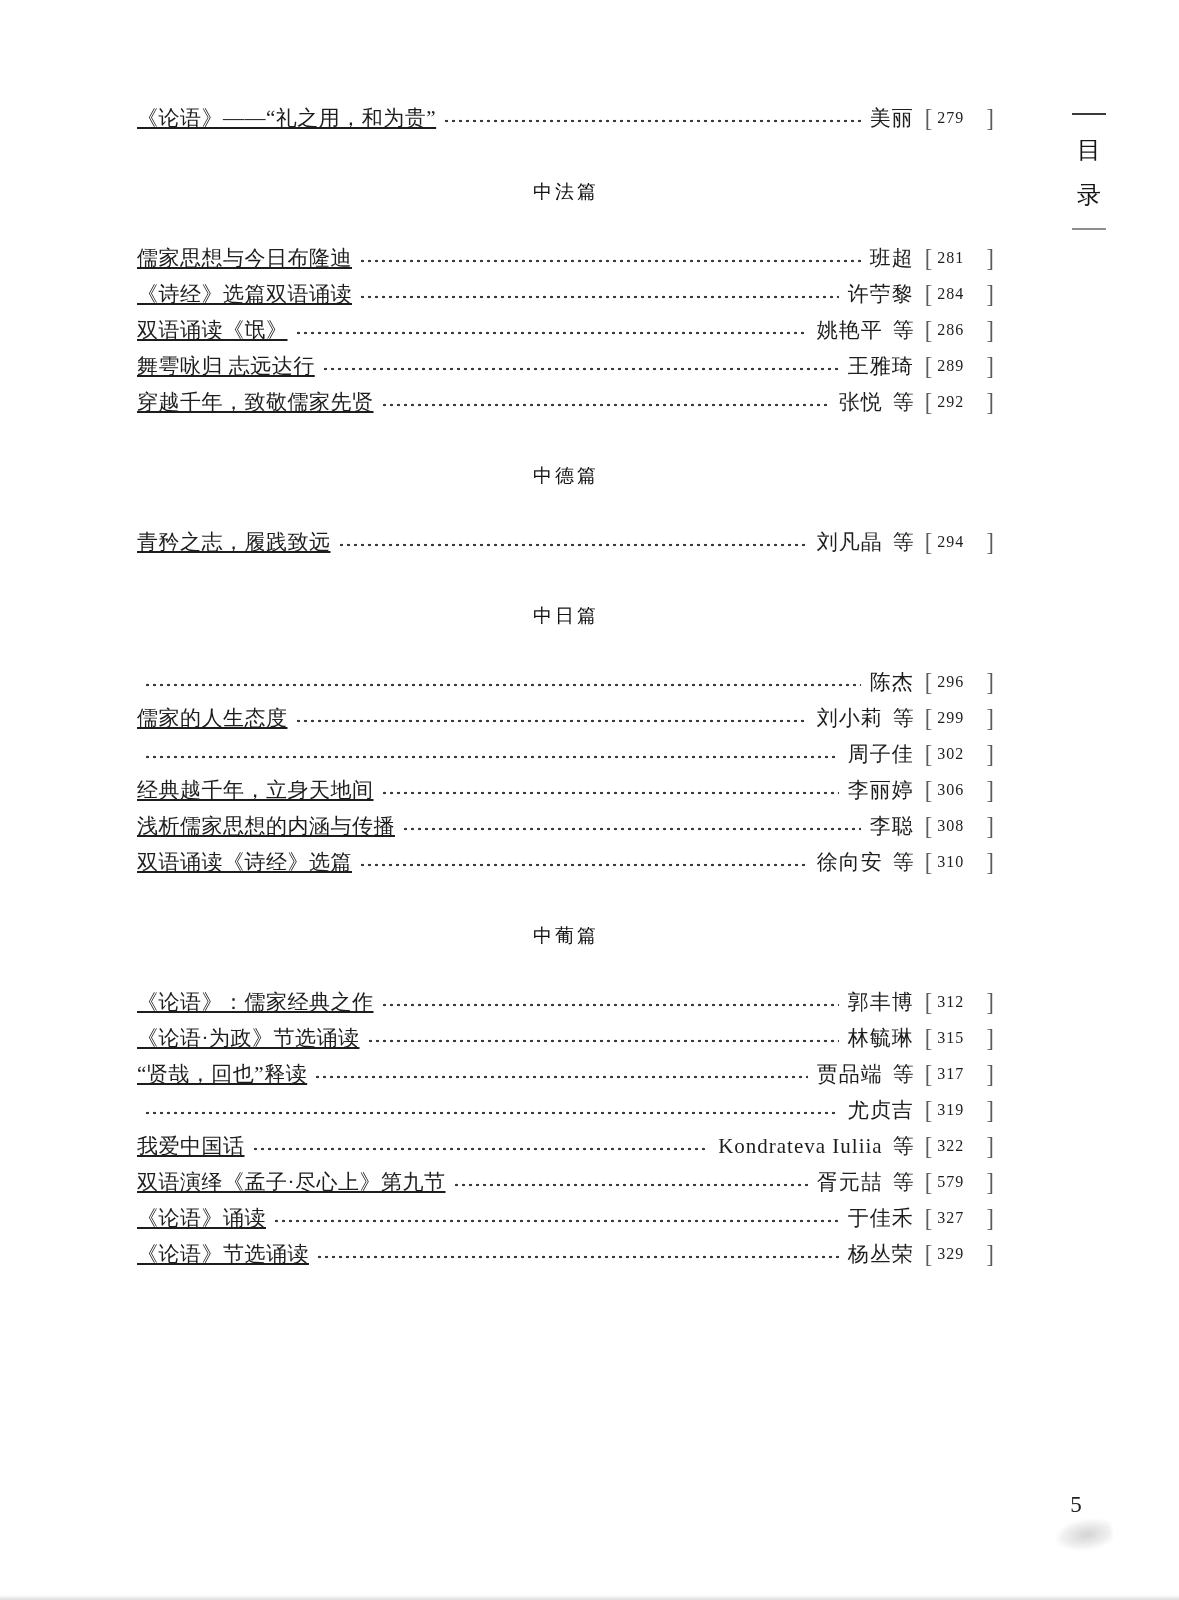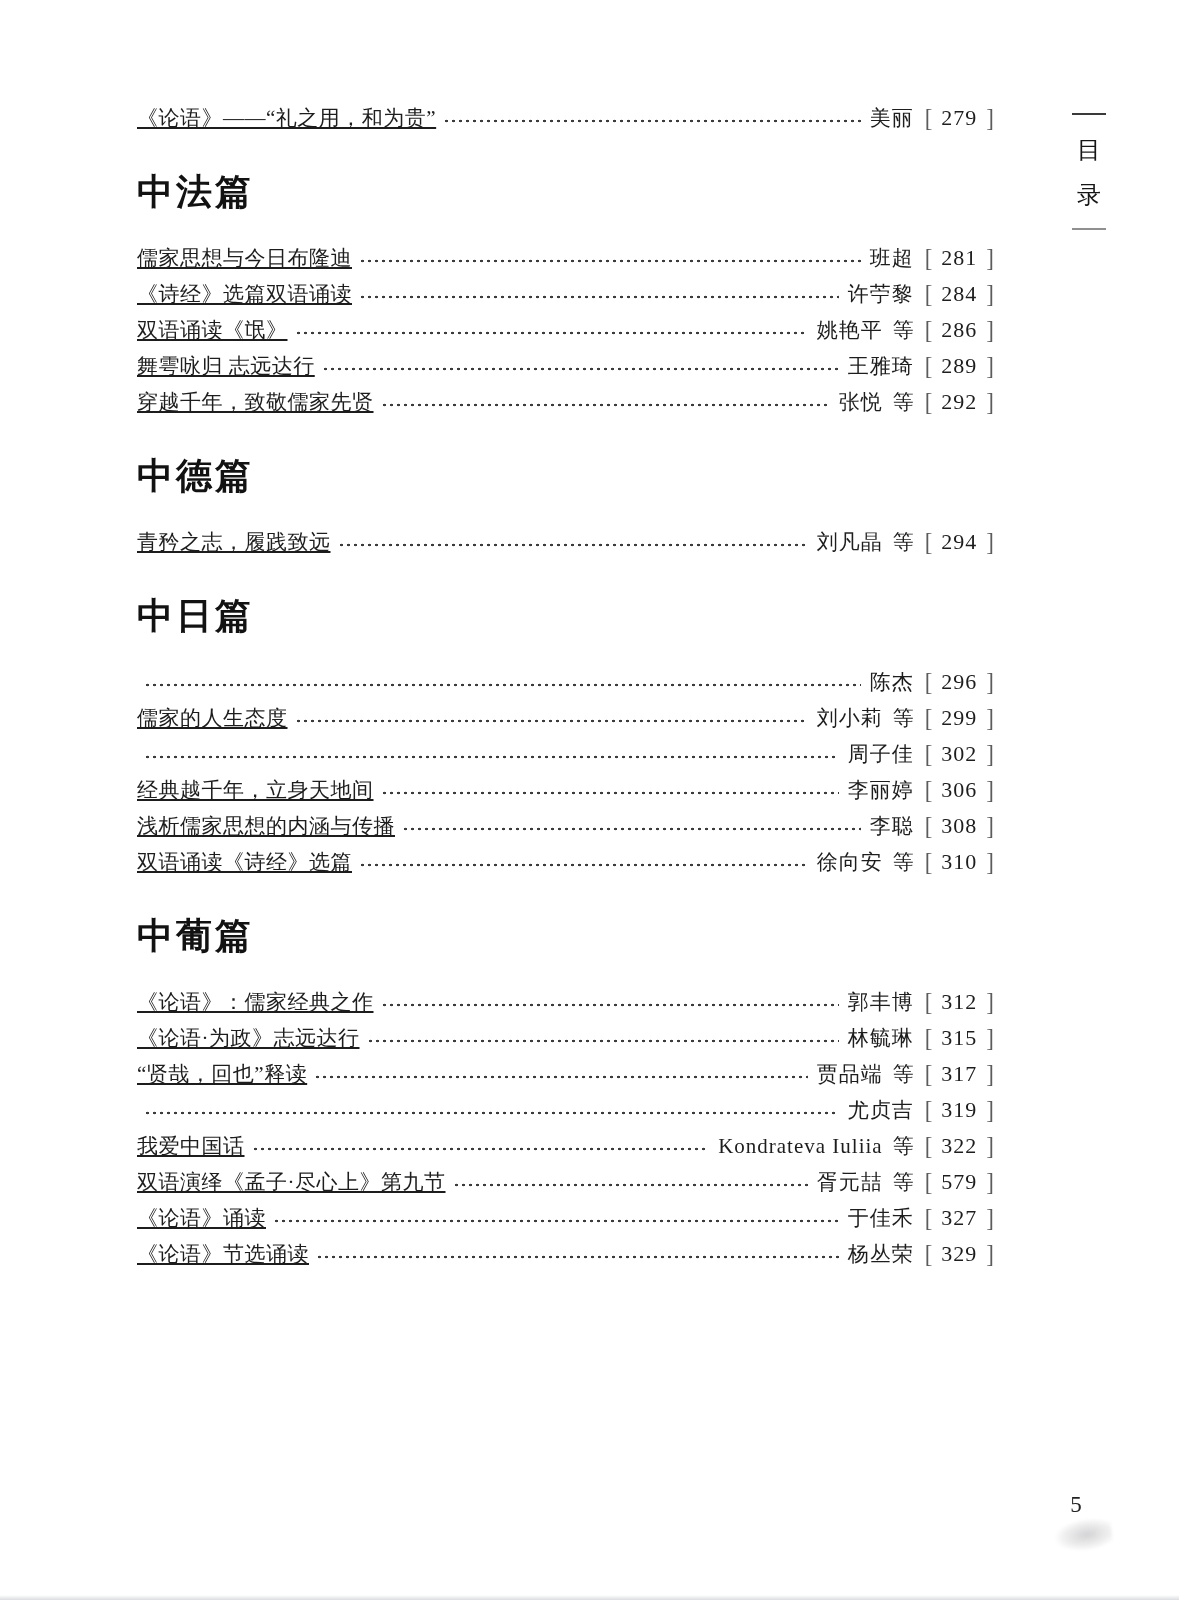--- a/index.html
+++ b/index.html
@@ -32,27 +32,27 @@
     background-image: radial-gradient(circle, #3c3c3c 1.25px, rgba(0,0,0,0) 1.55px);
     background-size: 7px 6px;
     background-repeat: repeat-x;
     background-position: 0 center;
     transform: translateY(3px);
   }
   .entry .a { flex: 0 0 auto; letter-spacing: 1px; }
   .entry .s { flex: 0 0 auto; margin-left: 10px; }
   .entry .pg { flex: 0 0 auto; margin-left: 10px; display: inline-flex; align-items: center; }
   .entry .br { color: #5c5c5c; font-size: 23px; font-weight: 400; padding: 0 1px; transform: scaleY(1.12); }
-  .entry .num { font-size: 22px; letter-spacing: 1px; min-width: 44px; text-align: center; padding: 0 4px; font-family: Liberation Serif, serif; }
+  .entry .num { font-size: 16px; letter-spacing: 1px; min-width: 44px; padding: 0 4px; font-family: Liberation Serif, serif; }
 
   .section-heading {
-    text-align: left;
+    text-align: center;
     font-family: "Liberation Sans", sans-serif;
-    font-weight: 700;
-    font-size: 36px;
+    font-weight: 400;
+    font-size: 19px;
     line-height: 40px;
     letter-spacing: 3px;
     color: #121212;
     margin: 36px 0 28px 0;
   }
 
   
   .side-tab {
     position: absolute;
     left: 1072px; top: 113px; width: 34px;
@@ -260,21 +260,21 @@
     <span class="leader"></span>
     <span class="a">郭丰博</span>
 
     <span class="pg">
       <span class="br">[</span>
       <span class="num">312</span>
       <span class="br">]</span>
     </span>
   </div>
           <div class="entry">
-    <span class="t">《论语·为政》志远达行</span>
+    <span class="t">《论语·为政》节选诵读</span>
     <span class="leader"></span>
     <span class="a">林毓琳</span>
 
     <span class="pg">
       <span class="br">[</span>
       <span class="num">315</span>
       <span class="br">]</span>
     </span>
   </div>
           <div class="entry">

